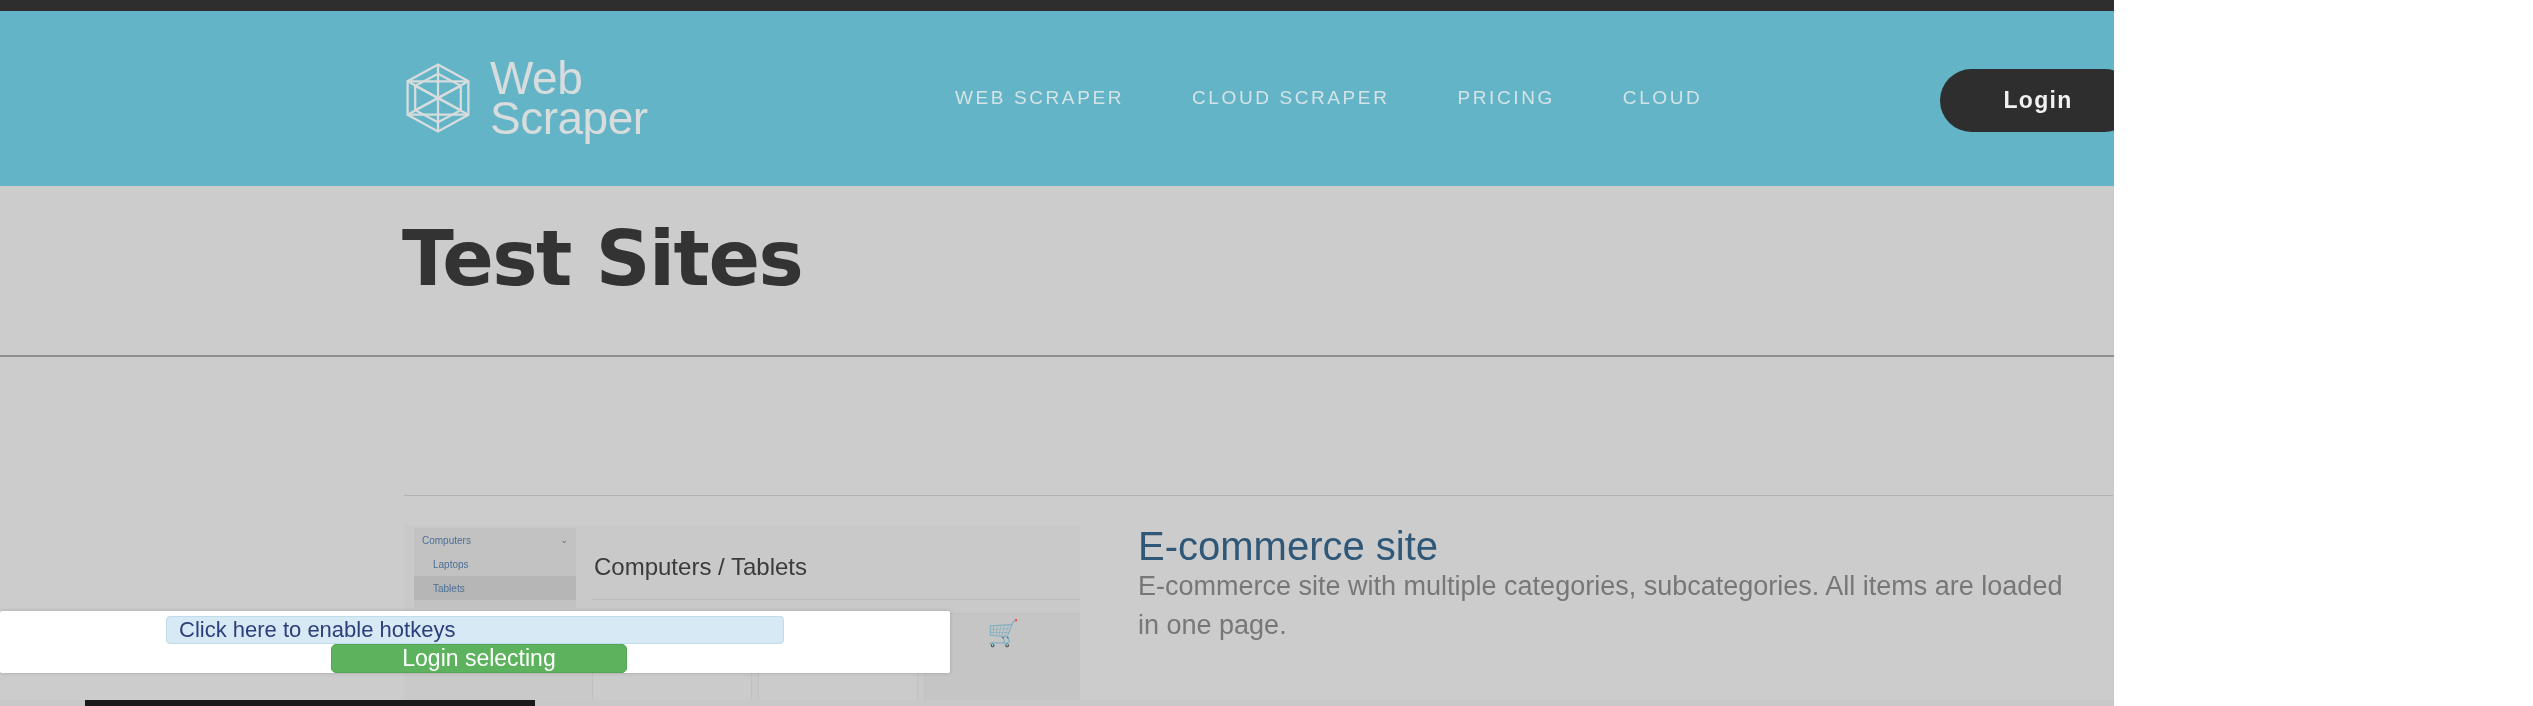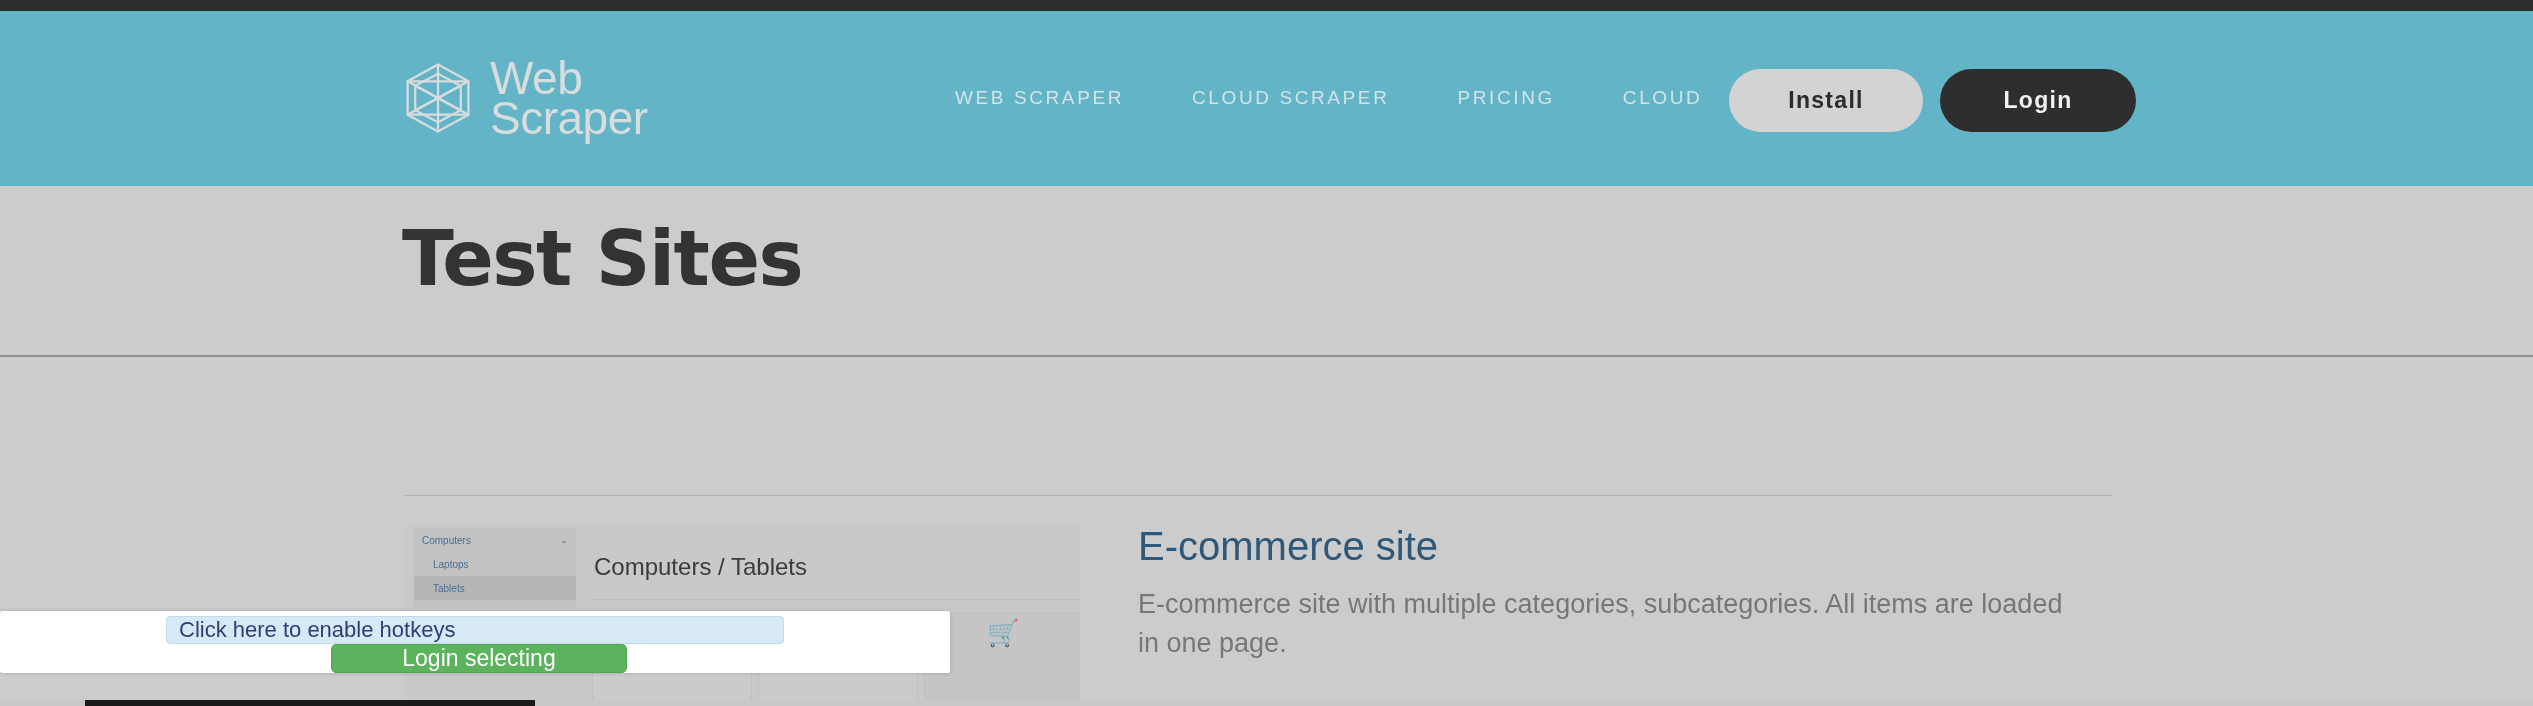--- a/index.html
+++ b/index.html
@@ -11,21 +11,21 @@
     width: 2533px;
     height: 706px;
     overflow: hidden;
     font-family: "Liberation Sans", sans-serif;
     position: relative;
   }
 
   #page {
     position: absolute;
     left: 0; top: 0;
-    width: 2533px;
+    width: 2114px;
     height: 706px;
     overflow: hidden;
     background: #f9a8d4;
   }
 
   
   .top-strip {
     position: absolute;
     left: 0; top: 0;
     width: 2533px;
@@ -268,21 +268,20 @@
     width: 980px;
   }
   .card-title {
     font-size: 40px;
     color: #2f5878;
     font-weight: 400;
     font-family: "Liberation Sans", sans-serif;
     line-height: 1.05;
   }
   .card-desc {
-    margin-top: 18px;
     font-size: 27px;
     color: #777777;
     line-height: 1.45;
     width: 940px;
     font-family: "Liberation Sans", sans-serif;
   }
 
   
   .selector-bar {
     position: absolute;
@@ -377,21 +376,20 @@
       </div>
     </div>
 
     <nav class="nav">
       <a class="nav-item">WEB SCRAPER</a>
       <a class="nav-item">CLOUD SCRAPER</a>
       <a class="nav-item">PRICING</a>
       <a class="nav-item">CLOUD</a>
     </nav>
 
-    <button class="btn-install">Install</button>
     <button class="btn-login">Login</button>
   </div>
 
   <div class="title-band">
     <div class="page-title">Test Sites</div>
   </div>
   <div class="band-divider"></div>
 
   <div class="content">
 

